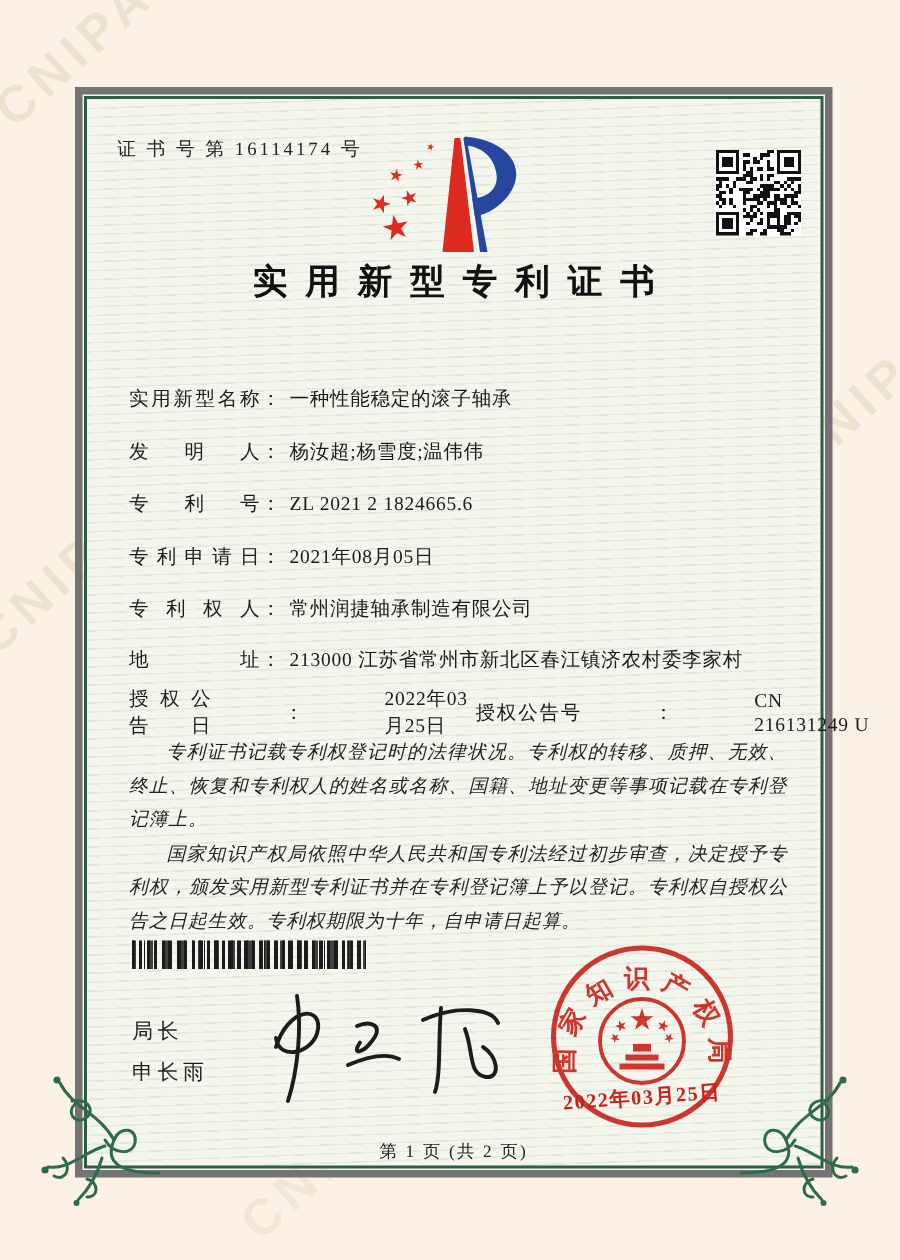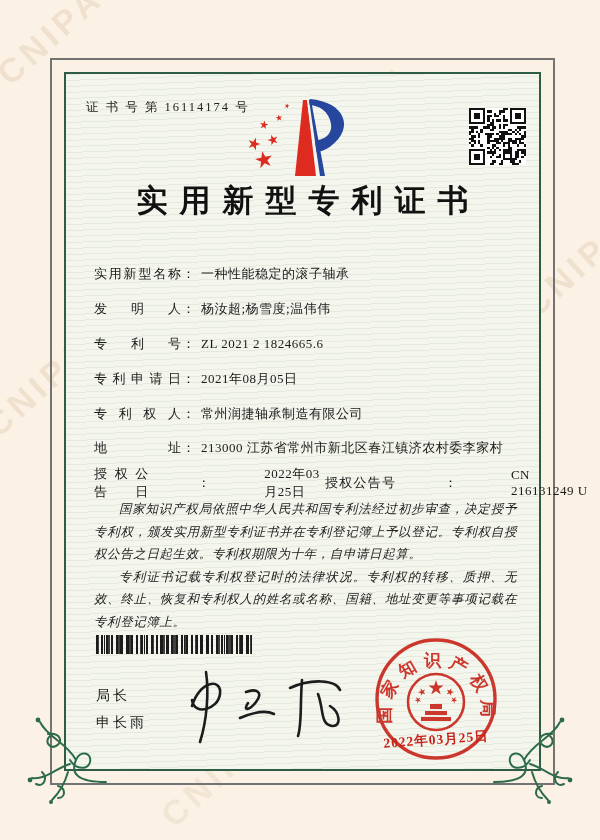--- a/index.html
+++ b/index.html
@@ -4,37 +4,37 @@
 <style>
   * { margin:0; padding:0; box-sizing:border-box; }
   body { width:600px; height:840px; font-family:"Liberation Serif","DejaVu Serif",serif; }
   .page { position:relative; width:600px; height:840px; background:#fbf2e5; overflow:hidden; }
 
   .watermark { position:absolute; font-family:"Liberation Sans","DejaVu Sans",sans-serif;
     font-weight:bold; font-size:34px; letter-spacing:5px; color:rgba(198,160,122,.20);
     transform:rotate(-42deg); pointer-events:none; }
 
   .frame-outer { position:absolute; left:50px; top:58px; width:505px; height:727px;
-    border:2px solid #737373; padding:12px; }
+    border:5px solid #737373; padding:1px; }
   .frame-inner { width:100%; height:100%; border:2px solid #2e5c44; position:relative;
     background-color:#f4f6ee;
     background-image:repeating-linear-gradient(178deg, rgba(140,170,140,.16) 0 1px, rgba(255,255,255,0) 1px 6px); }
 
   .corner-flourish { position:absolute; width:92px; height:92px; z-index:3; }
   .corner-flourish.left  { left:18px; top:712px; }
   .corner-flourish.right { right:18px; top:712px; transform:scaleX(-1); }
 
   .cert-no { position:absolute; left:20px; top:25px; font-size:12.5px; letter-spacing:2px; color:#222; }
 
   .logo { position:absolute; left:50%; transform:translateX(-50%); top:20px; }
 
   .qr { position:absolute; right:13px; top:34px; width:57px; height:57px; background:#fff; }
 
   .title { position:absolute; top:106px; width:100%; text-align:center;
-    font-size:31px; font-weight:bold; letter-spacing:12px; color:#111; text-indent:12px; }
+    font-size:23px; font-weight:bold; letter-spacing:12px; color:#111; text-indent:12px; }
 
   .fields { position:absolute; left:28px; right:20px; top:183px; }
   .field-row { height:34.8px; display:flex; align-items:center; font-size:13px; color:#1a1a1a; }
   .f-label { width:88px; display:inline-block; text-align:justify; text-align-last:justify; letter-spacing:1px; }
   .f-colon { margin-right:6px; }
   .f-value { letter-spacing:.5px; }
   .pair-1 { display:flex; align-items:center; width:252px;gap:48px; }
 
   .paragraphs { position:absolute; left:28px; right:22px; top:424px;
     font-size:12.5px; font-style:italic; line-height:22.5px; color:#222;
@@ -359,22 +359,22 @@
         </span>
         <span class="pair-2" style="display:flex; align-items:center;gap:48px;">
           <span class="f-label">授权公告号</span>
               <span class="f-colon">：</span>
           <span class="f-value">CN 216131249 U</span>
         </span>
       </div>
     </div>
 
     <div class="paragraphs">
+      <p>专利证书记载专利权登记时的法律状况。专利权的转移、质押、无效、终止、恢复和专利权人的姓名或名称、国籍、地址变更等事项记载在专利登记簿上。</p>
       <p>国家知识产权局依照中华人民共和国专利法经过初步审查，决定授予专利权，颁发实用新型专利证书并在专利登记簿上予以登记。专利权自授权公告之日起生效。专利权期限为十年，自申请日起算。</p>
-      <p>专利证书记载专利权登记时的法律状况。专利权的转移、质押、无效、终止、恢复和专利权人的姓名或名称、国籍、地址变更等事项记载在专利登记簿上。</p>
     </div>
 
     <div class="barcode"></div>
 
     <div class="sign-title">局长</div>
     <div class="sign-name">申长雨</div>
 
     <svg class="signature-svg" width="178" height="88" viewBox="0 0 178 88">
       <g fill="none" stroke="#1c1c1c" stroke-width="2.6" stroke-linecap="round">
         <path d="M14,44 C22,18 44,16 42,32 C40,48 16,54 14,38"></path>
@@ -403,20 +403,21 @@
         <use href="#sstar" transform="translate(77,56) scale(4) rotate(20)" stroke="none"></use>
         <use href="#sstar" transform="translate(45,64) scale(3.4) rotate(-30)" stroke="none"></use>
         <use href="#sstar" transform="translate(81,64) scale(3.4) rotate(30)" stroke="none"></use>
         <rect x="57" y="68" width="12" height="5" stroke="none"></rect>
         <rect x="52" y="75" width="22" height="4" stroke="none"></rect>
         <rect x="48" y="81" width="30" height="4" stroke="none"></rect>
       </g>
     </svg>
     <div class="seal-date">2022年03月25日</div>
 
+    <div class="page-num">第 1 页 (共 2 页)</div>
 
   </div>
   </div>
 
   <svg class="corner-flourish left" viewBox="0 0 92 92">
     <g fill="none" stroke="#2e6b4a" stroke-width="2" stroke-linecap="round">
       <path d="M88,70 C60,70 52,62 58,48 C62,38 74,40 72,50 C70,58 58,58 52,48"></path>
       <path d="M58,48 C48,30 30,26 22,10 M30,22 C42,20 46,30 38,34 C32,37 26,30 32,24"></path>
       <path d="M52,52 C38,56 28,68 14,66 M24,60 C30,66 26,76 18,72"></path>
       <path d="M50,60 C46,74 40,82 34,88 M40,74 C48,76 48,86 40,86"></path>

